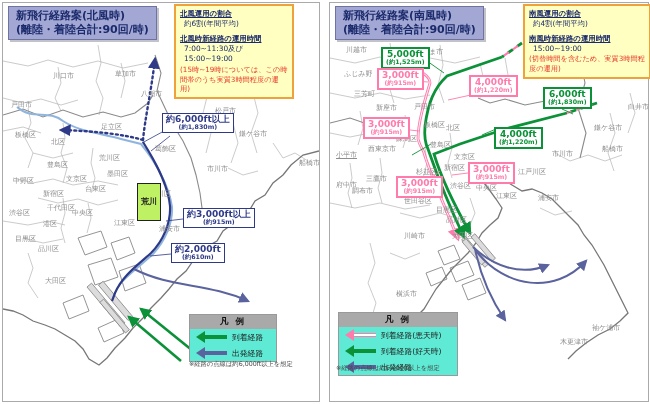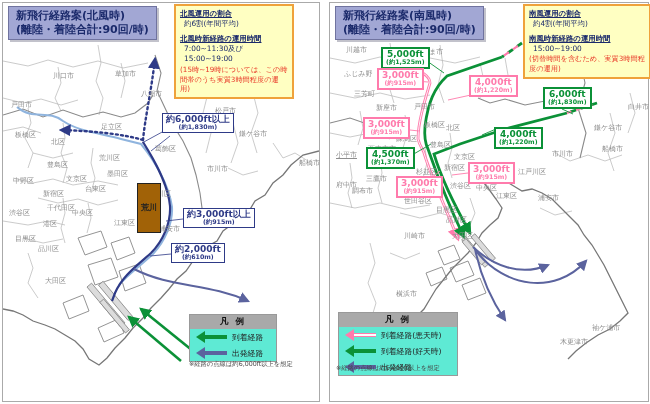--- a/index.html
+++ b/index.html
@@ -21,22 +21,22 @@
   .infobox .ired{color:var(--red);font-size:7.2px;line-height:1.35;}
   .labels span.maplabel{position:absolute;font-size:7px;color:var(--label_gray);
            white-space:nowrap;z-index:2;letter-spacing:0;}
   .altbox{position:absolute;z-index:5;background:#fff;text-align:center;
           padding:1px 3px;line-height:1.05;white-space:nowrap;}
   .altbox .l1{font-weight:bold;font-size:9px;display:block;}
   .altbox .l2{font-weight:bold;font-size:6.3px;display:block;}
   .altbox.n{border:1.4px solid var(--navy);color:var(--navy);}
   .altbox.g{border:2px solid var(--green);color:var(--green);}
   .altbox.p{border:2px solid var(--pink);color:var(--pink);}
-  .riverbox{position:absolute;z-index:5;background:#a16207;border:1.4px solid #222;color:#222;
-            font-size:8px;font-weight:bold;padding:18px 3px;line-height:1.5;}
+  .riverbox{position:absolute;z-index:5;background:#bef264;border:1.4px solid #222;color:#222;
+            font-size:8px;font-weight:bold;padding:12px 3px;line-height:1.5;}
   .legend{position:absolute;z-index:6;background:#5eead4;border:1px solid #999;}
   .legend .lhead{background:#a9a9a9;color:#111;font-weight:bold;text-align:center;
                  font-size:8.5px;padding:1px 0;letter-spacing:2px;}
   .legend .lrow{display:flex;align-items:center;gap:5px;padding:2.5px 6px;font-size:7.8px;color:#222;}
   .leg-arrow{display:inline-block;width:22px;height:4px;background:currentColor;position:relative;flex:0 0 auto;margin-left:9px;}
   .leg-arrow::before{content:'';position:absolute;left:-9px;top:-4px;border-top:6px solid transparent;
                  border-bottom:6px solid transparent;border-right:9px solid currentColor;}
   .leg-arrow.striped{background:linear-gradient(to bottom,currentColor 30%,#fff 30%,#fff 70%,currentColor 70%);}
   .footnote{position:absolute;z-index:6;font-size:6.3px;color:#444;white-space:nowrap;}
 </style>
@@ -289,24 +289,20 @@
       <span class="l2">(約915m)</span>
     </div>
     <div class="altbox p" style="left:139px;top:72px;">
       <span class="l1">4,000ft</span>
       <span class="l2">(約1,220m)</span>
     </div>
     <div class="altbox p" style="left:33px;top:114px;">
       <span class="l1">3,000ft</span>
       <span class="l2">(約915m)</span>
     </div>
-    <div class="altbox g" style="left:36px;top:144px;">
-      <span class="l1">4,500ft</span>
-      <span class="l2">(約1,370m)</span>
-    </div>
     <div class="altbox g" style="left:164px;top:124px;">
       <span class="l1">4,000ft</span>
       <span class="l2">(約1,220m)</span>
     </div>
     <div class="altbox g" style="left:213px;top:84px;">
       <span class="l1">6,000ft</span>
       <span class="l2">(約1,830m)</span>
     </div>
     <div class="altbox p" style="left:66px;top:173px;">
       <span class="l1">3,000ft</span>

